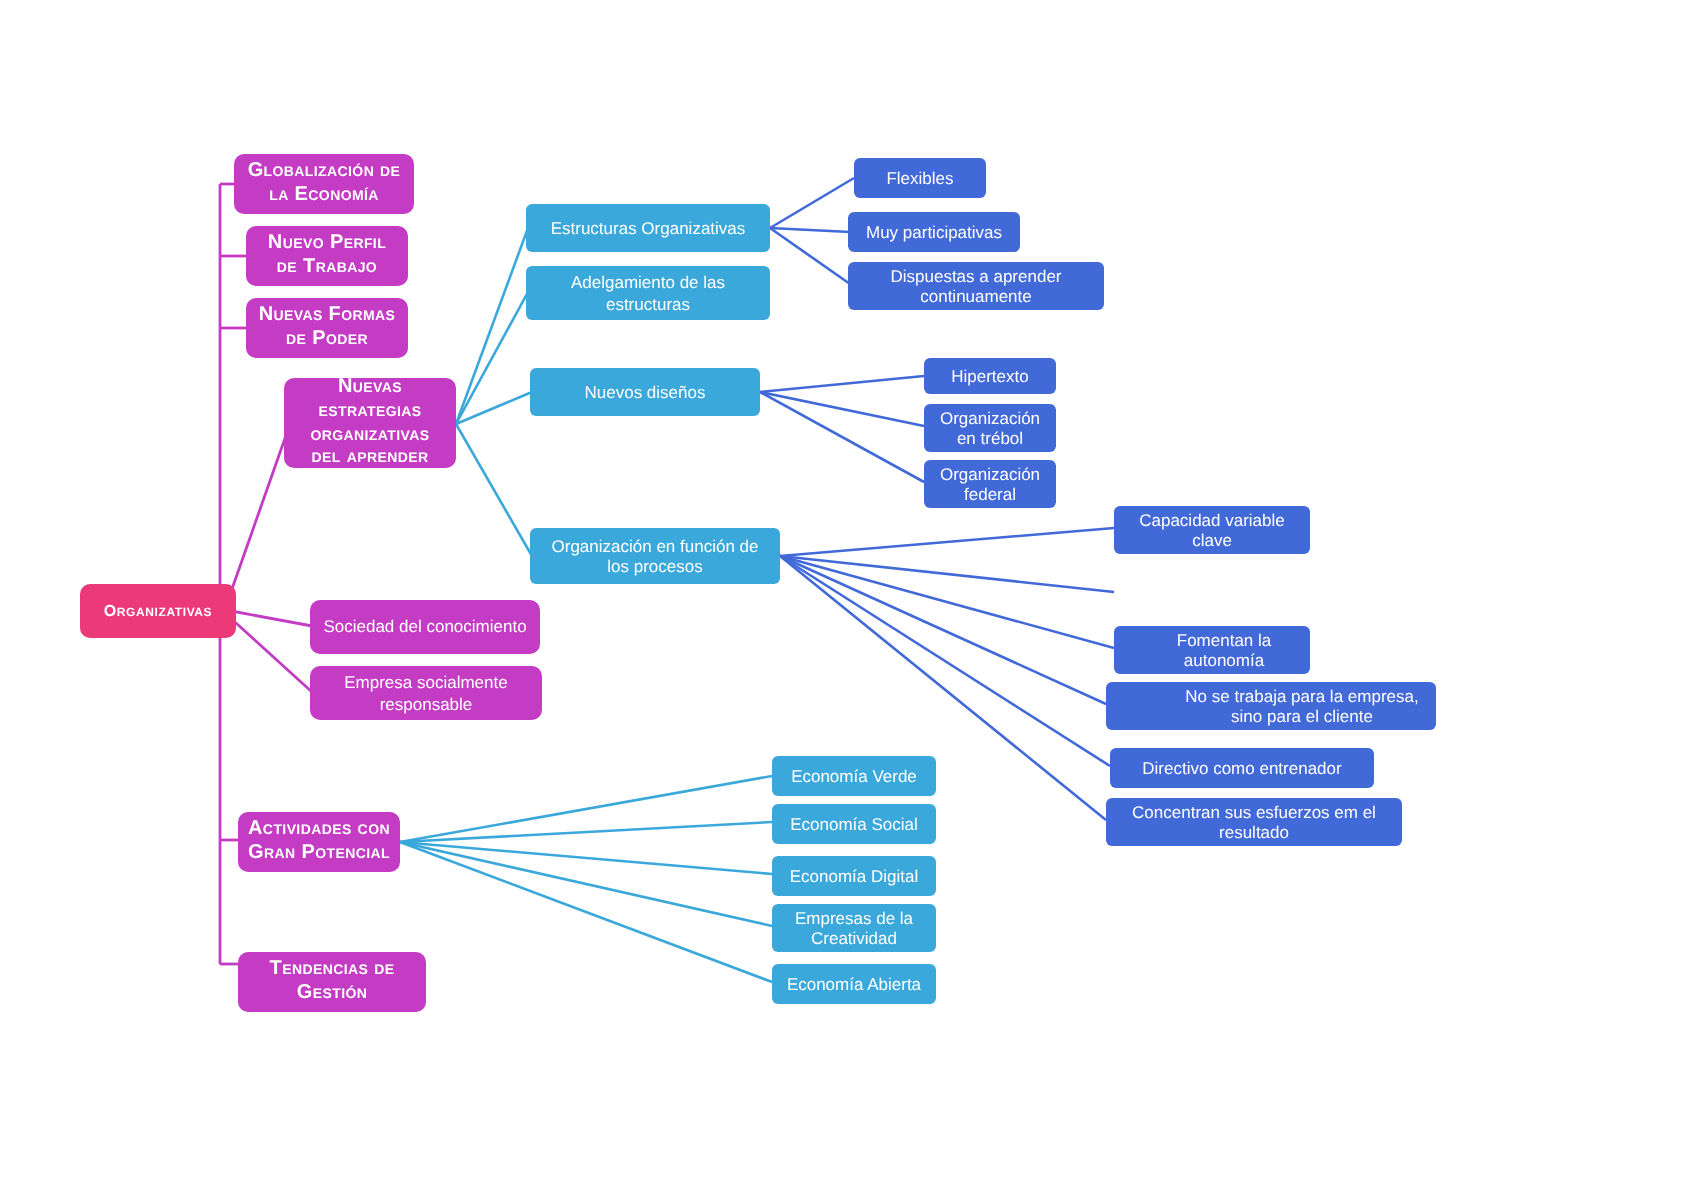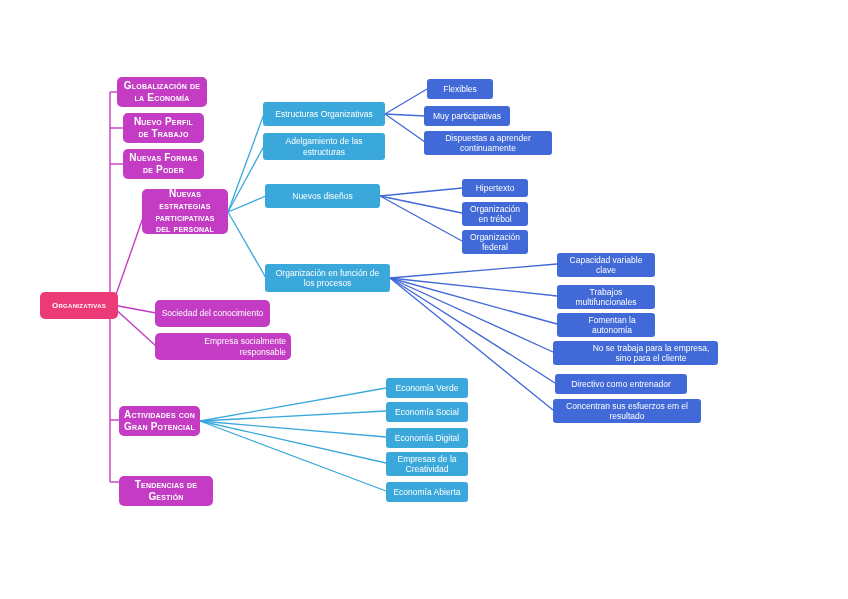--- a/index.html
+++ b/index.html
@@ -140,28 +140,28 @@
 
   <div class="node lv-purple" style="left:123px; top:113px; width:81px; height:30px;">
     <span>Nuevo Perfil de Trabajo</span>
   </div>
 
   <div class="node lv-purple" style="left:123px; top:149px; width:81px; height:30px;">
     <span>Nuevas Formas de Poder</span>
   </div>
 
   <div class="node lv-purple" style="left:142px; top:189px; width:86px; height:45px;">
-    <span>Nuevas estrategias participativas del personal</span>
+    <span>Nuevas estrategias organizativas del aprender</span>
   </div>
 
   <div class="node lv-purple-plain" style="left:155px; top:300px; width:115px; height:27px;">
     <span>Sociedad del conocimiento</span>
   </div>
 
-  <div class="node lv-purple-plain" style="left:155px; top:333px; width:136px; height:27px;text-align:right;">
+  <div class="node lv-purple-plain" style="left:155px; top:333px; width:116px; height:27px;">
     <span>Empresa socialmente responsable</span>
   </div>
 
   <div class="node lv-purple" style="left:119px; top:406px; width:81px; height:30px;">
     <span>Actividades con Gran Potencial</span>
   </div>
 
   <div class="node lv-purple" style="left:119px; top:476px; width:94px; height:30px;align-items:flex-end;">
     <span>Tendencias de Gestión</span>
   </div>
@@ -203,23 +203,20 @@
   </div>
 
   <div class="node lv-rblue" style="left:462px; top:230px; width:66px; height:24px;">
     <span>Organización federal</span>
   </div>
 
   <div class="node lv-rblue" style="left:557px; top:253px; width:98px; height:24px;">
     <span>Capacidad variable clave</span>
   </div>
 
-  <div class="node lv-rblue" style="left:557px; top:285px; width:98px; height:24px;">
-    <span>Trabajos multifuncionales</span>
-  </div>
 
   <div class="node lv-rblue" style="left:557px; top:313px; width:98px; height:24px;padding-left:17px;">
     <span>Fomentan la autonomía</span>
   </div>
 
   <div class="node lv-rblue" style="left:553px; top:341px; width:165px; height:24px;padding-left:36px;">
     <span>No se trabaja para la empresa, sino para el cliente</span>
   </div>
 
   <div class="node lv-rblue" style="left:555px; top:374px; width:132px; height:20px;">

